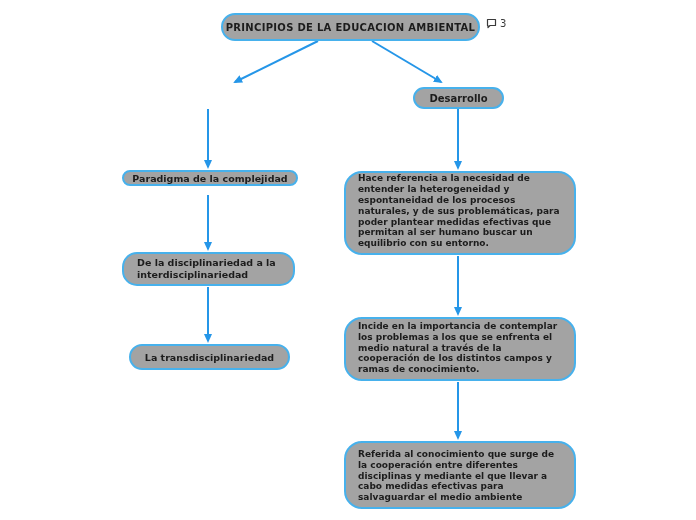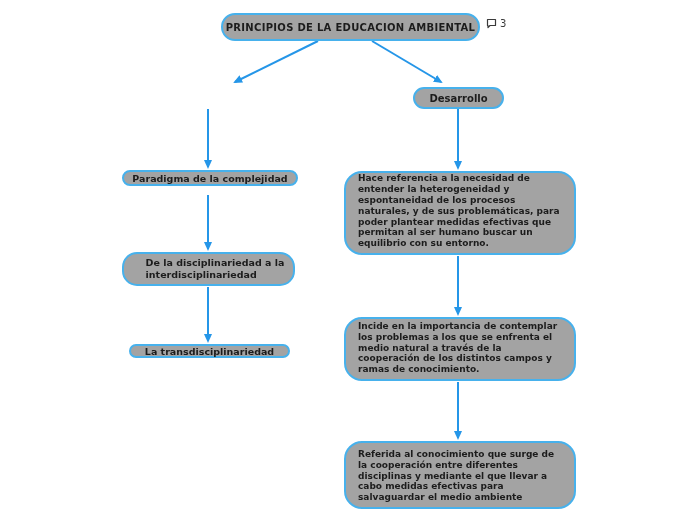--- a/index.html
+++ b/index.html
@@ -35,24 +35,24 @@
     left:221px;top:13px;width:259px;height:28px;
     border-radius:15px;
     font-size:10px;letter-spacing:0.3px;
   }
   .node-metodologia{left:158px;top:87px;width:101px;height:22px;border-radius:12px;font-size:9.5px;}
   .node-desarrollo{left:413px;top:87px;width:91px;height:22px;border-radius:12px;font-size:10px;}
   .node-paradigma{left:122px;top:170px;width:176px;height:16px;border-radius:13px;font-size:9.5px;}
   .node-disciplinariedad{
     left:122px;top:252px;width:173px;height:34px;border-radius:15px;
     font-size:9.5px;line-height:12px;
-    display:flex;align-items:center;justify-content:center;
+    display:flex;align-items:center;justify-content:flex-start;
     padding-left:13px;text-align:left;
   }
-  .node-transdisciplinariedad{left:129px;top:344px;width:161px;height:14px;border-radius:13px;font-size:9.5px;}
+  .node-transdisciplinariedad{left:129px;top:344px;width:161px;height:26px;border-radius:13px;font-size:9.5px;}
   .big{
     left:344px;width:232px;
     border-radius:18px;
     font-size:9px;line-height:10.8px;
     display:flex;align-items:flex-end;
     padding:4px 4px 4px 12px;
     text-align:left;
   }
   .big-1{top:171px;height:84px;}
   .big-2{top:317px;height:64px;}

